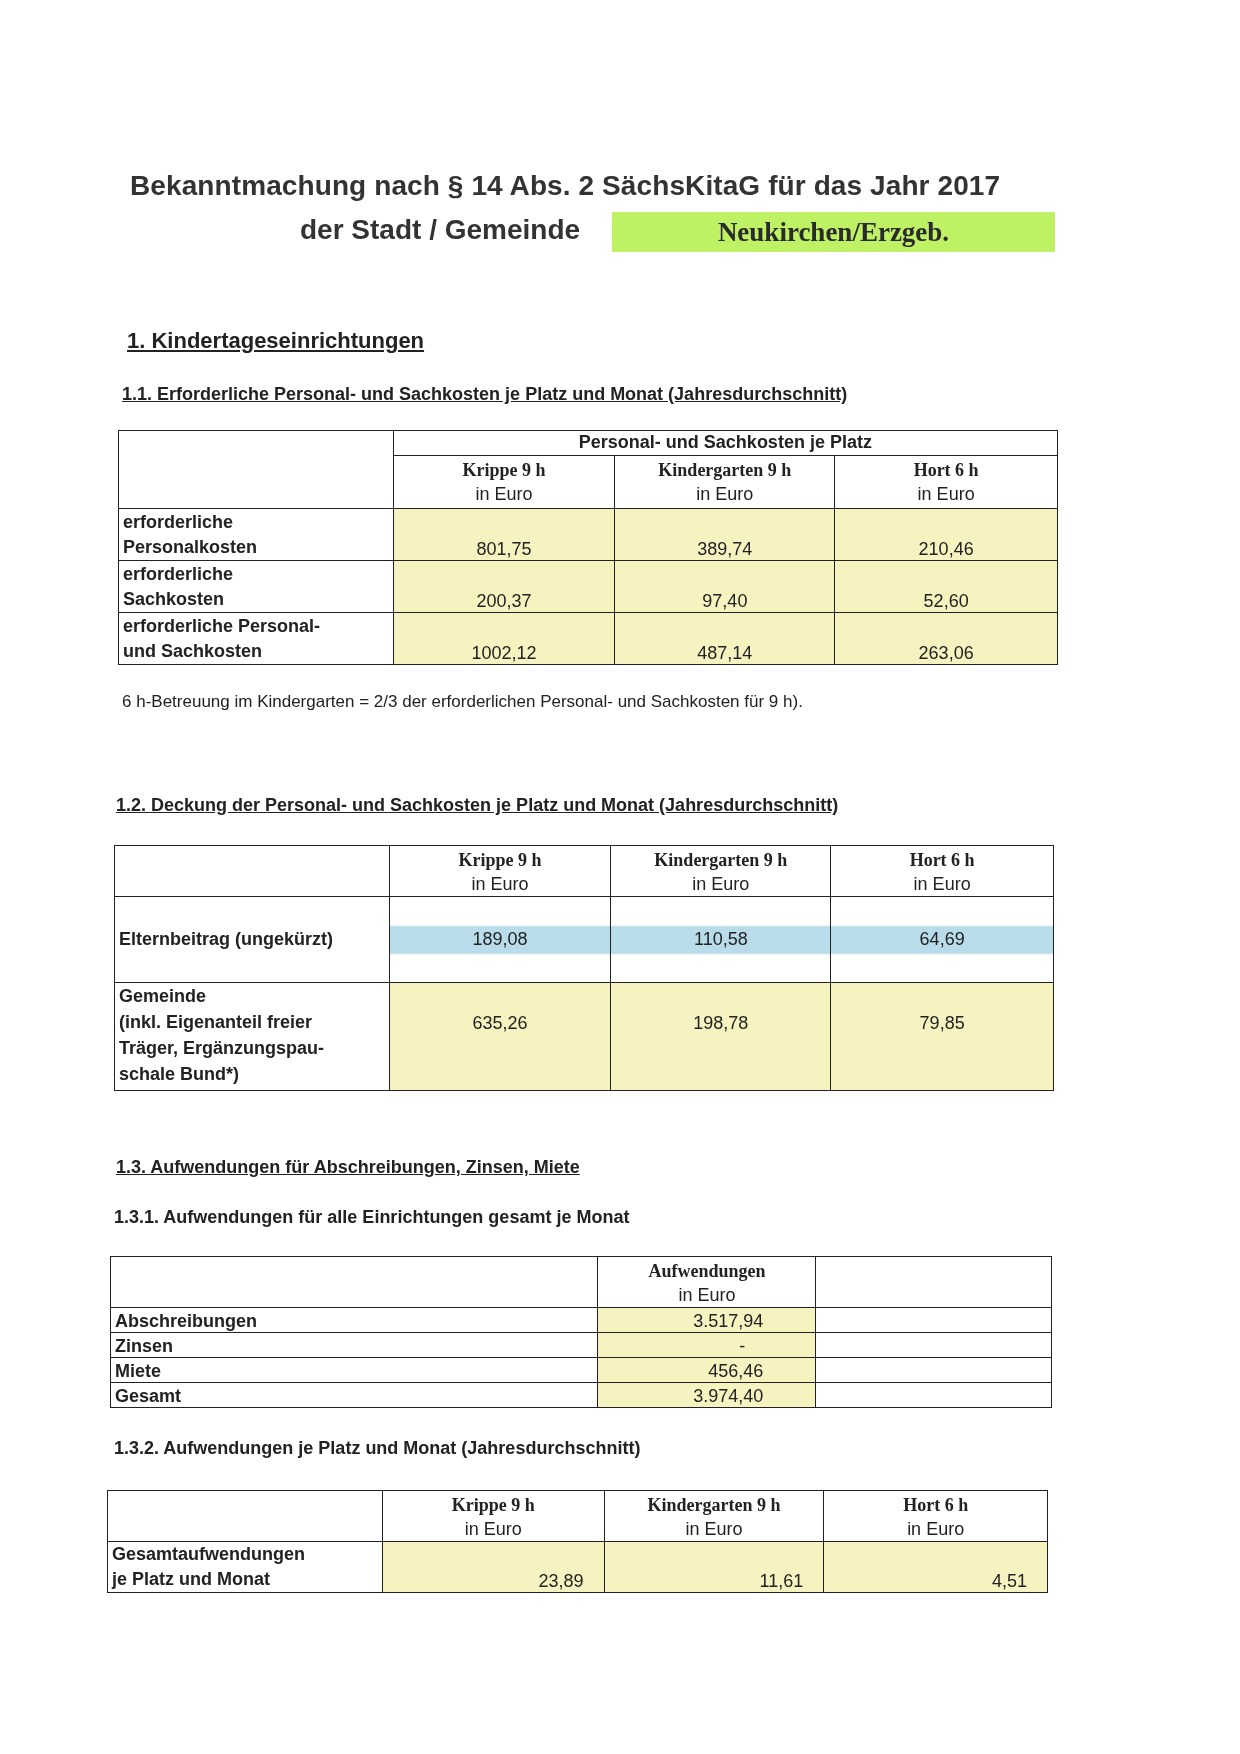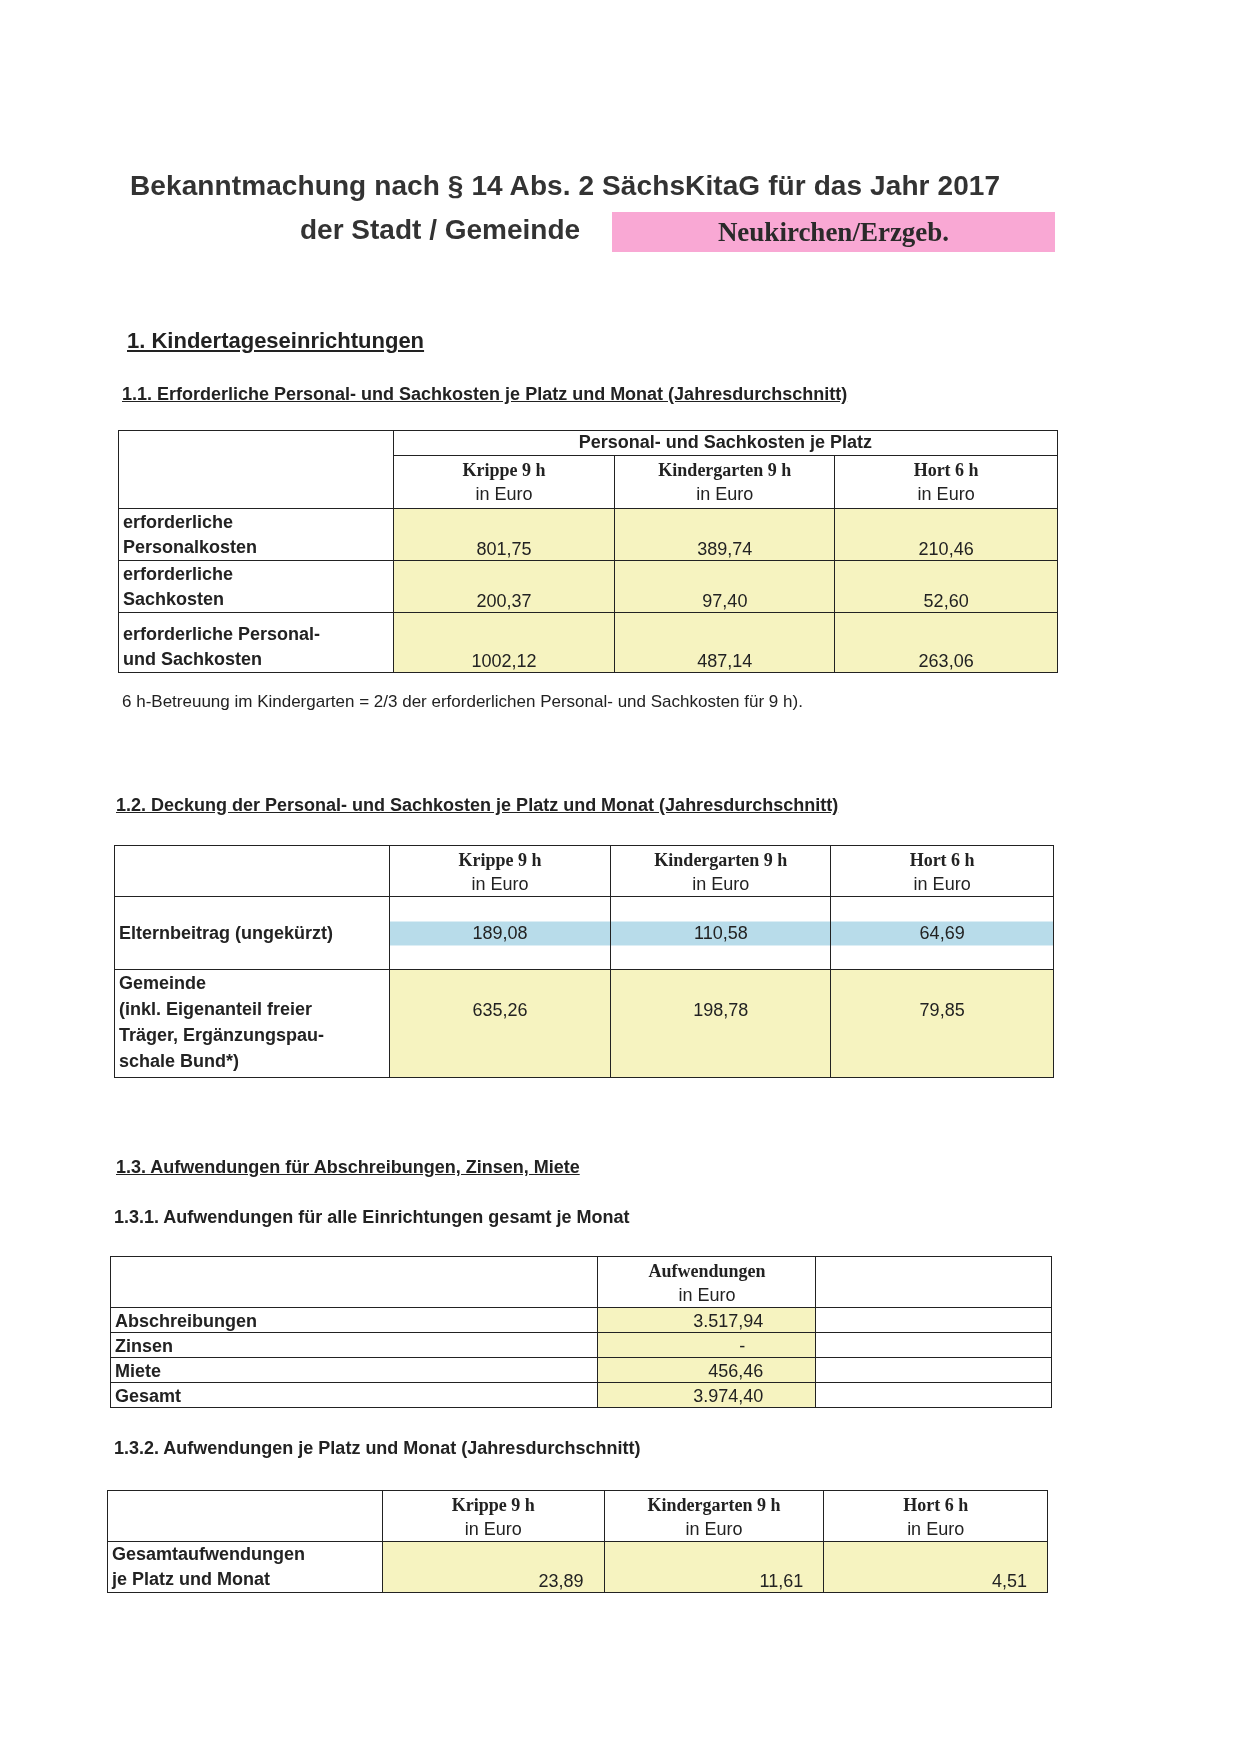--- a/index.html
+++ b/index.html
@@ -1,21 +1,21 @@
 <!DOCTYPE html>
 <html><head>
 <meta charset="utf-8">
 <style>
   html, body { margin:0; padding:0; background:#fff; }
   body { width:1240px; height:1754px; position:relative; overflow:hidden;
          font-family:"Liberation Sans", sans-serif; color:#222; }
   .abs { position:absolute; }
   .title1 { left:130px; top:170px; font-size:28px; font-weight:bold; color:#333; white-space:nowrap; letter-spacing:0.1px; }
   .title2 { left:300px; top:214px; font-size:28px; font-weight:bold; color:#333; white-space:nowrap; }
-  .cityhl { left:612px; top:212px; width:443px; height:40px; background:#f9a8d4; text-align:center;
+  .cityhl { left:612px; top:212px; width:443px; height:40px; background:#bef264; text-align:center;
             font-family:"Liberation Serif", serif; font-weight:bold; font-size:27px; line-height:40px; color:#2a2a2a; }
   .h1 { left:127px; top:328px; font-size:22px; font-weight:bold; text-decoration:underline; color:#222; white-space:nowrap; }
   .h2 { font-size:18px; font-weight:bold; text-decoration:underline; color:#222; white-space:nowrap; }
   .h3 { font-size:18px; font-weight:bold; color:#222; white-space:nowrap; }
   .note { left:122px; top:688px; font-size:17px; line-height:27px; color:#222; }
   table { position:absolute; border-collapse:collapse; font-size:18px; }
   td { border:1.6px solid #222; padding:0 4px; vertical-align:bottom; }
   td.lbl { font-weight:bold; text-align:left; }
   td.hd { text-align:center; vertical-align:top; line-height:24px; padding-top:2px; }
   td.hd b { display:block;font-family:Liberation Serif, serif; }
@@ -65,21 +65,21 @@
   </tr>
   <tr style="height:52px;">
     <td class="lbl" style="line-height:25px;">
           <div>erforderliche</div>
           <div>Sachkosten</div>
         </td>
     <td class="y">200,37</td>
     <td class="y">97,40</td>
     <td class="y">52,60</td>
   </tr>
-  <tr style="height:60px;">
+  <tr style="height:52px;">
     <td class="lbl" style="line-height:25px;">
           <div>erforderliche Personal-</div>
           <div>und Sachkosten</div>
         </td>
     <td class="y">1002,12</td>
     <td class="y">487,14</td>
     <td class="y">263,06</td>
   </tr>
 </tbody>
   </table>
@@ -97,21 +97,21 @@
       <col style="width:220px">
       <col style="width:223px">
     </colgroup>
   <tbody>
       <tr style="height:50px;">
     <td></td>
     <td class="hd"><b>Krippe 9 h</b><span>in Euro</span></td>
     <td class="hd"><b>Kindergarten 9 h</b><span>in Euro</span></td>
     <td class="hd"><b>Hort 6 h</b><span>in Euro</span></td>
   </tr>
-  <tr style="height:73px;">
+  <tr style="height:86px;">
     <td class="lbl mid">Elternbeitrag (ungekürzt)</td>
     <td class="blue">189,08</td>
     <td class="blue">110,58</td>
     <td class="blue">64,69</td>
   </tr>
   <tr style="height:108px;">
     <td class="lbl" style="line-height:26px; vertical-align:top;">
       <div>Gemeinde</div>
       <div>(inkl. Eigenanteil freier</div>
       <div>Träger, Ergänzungspau-</div>

